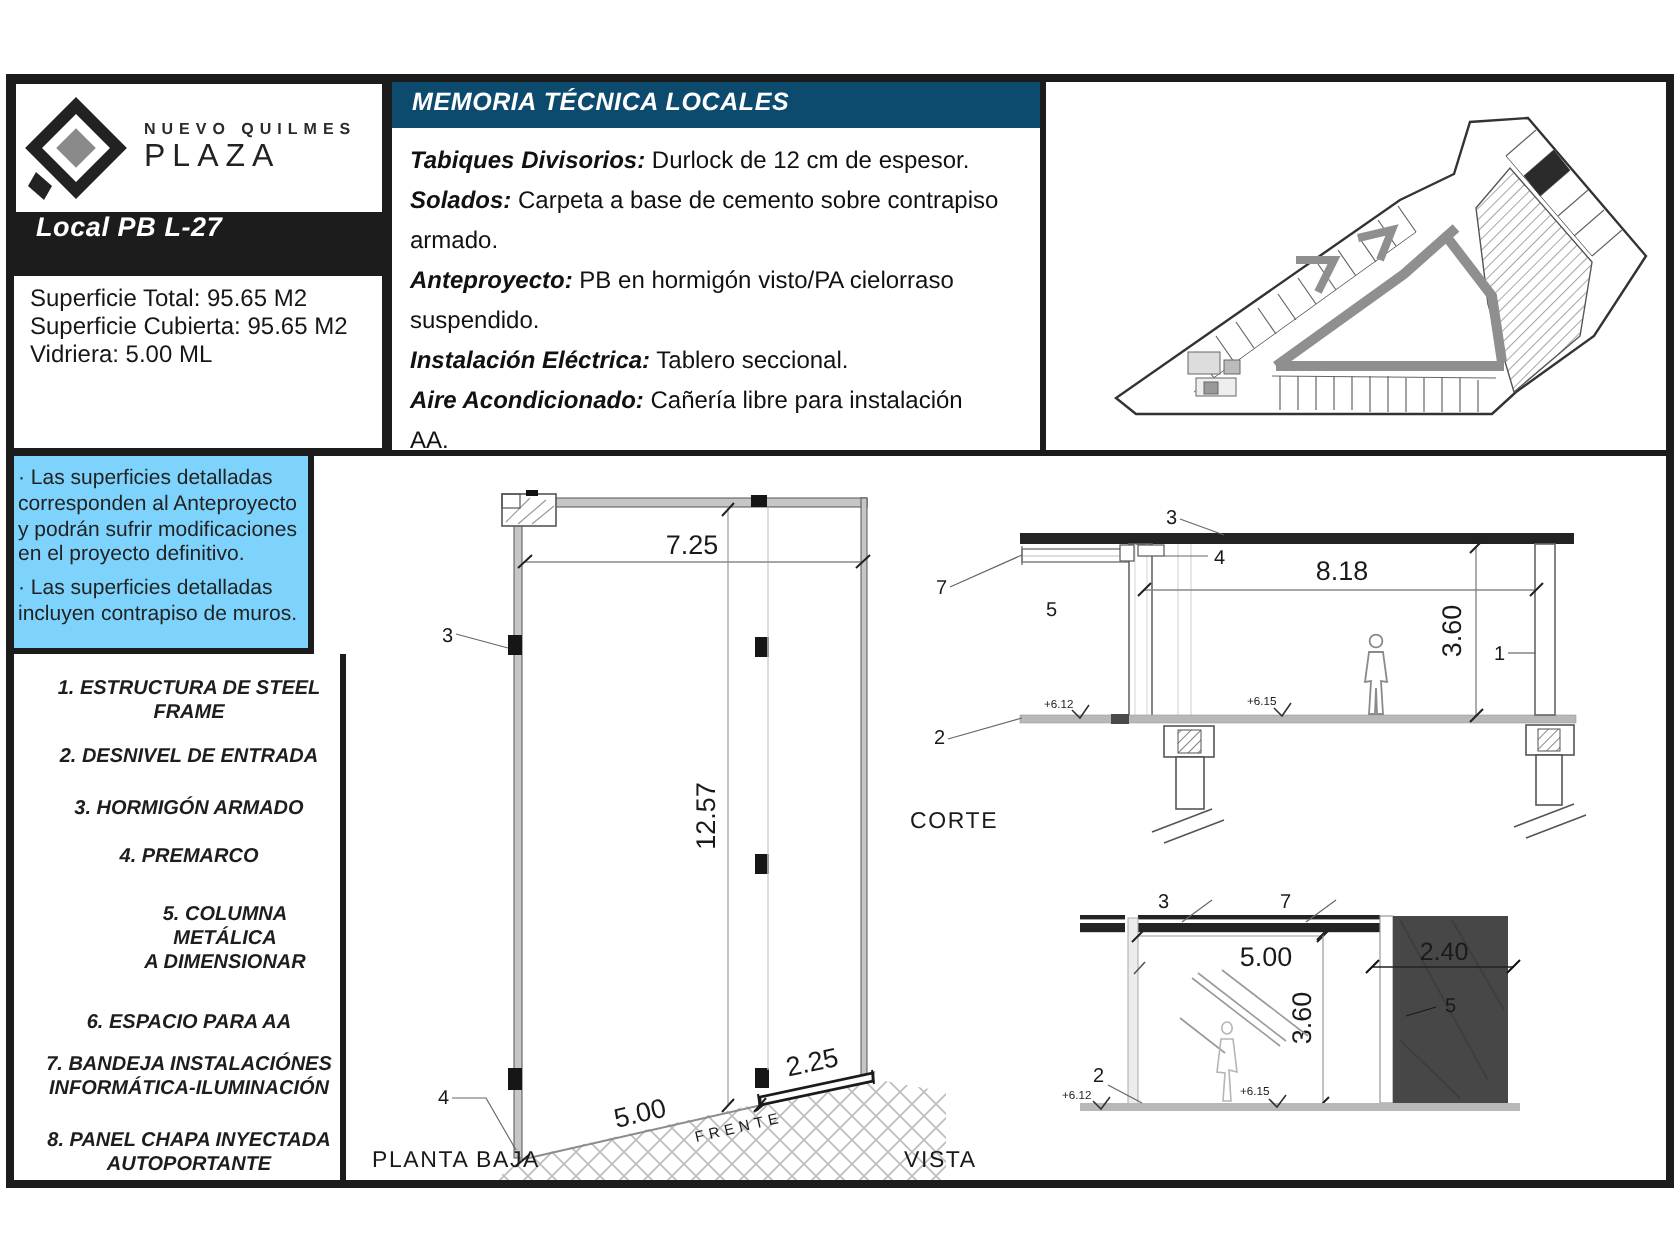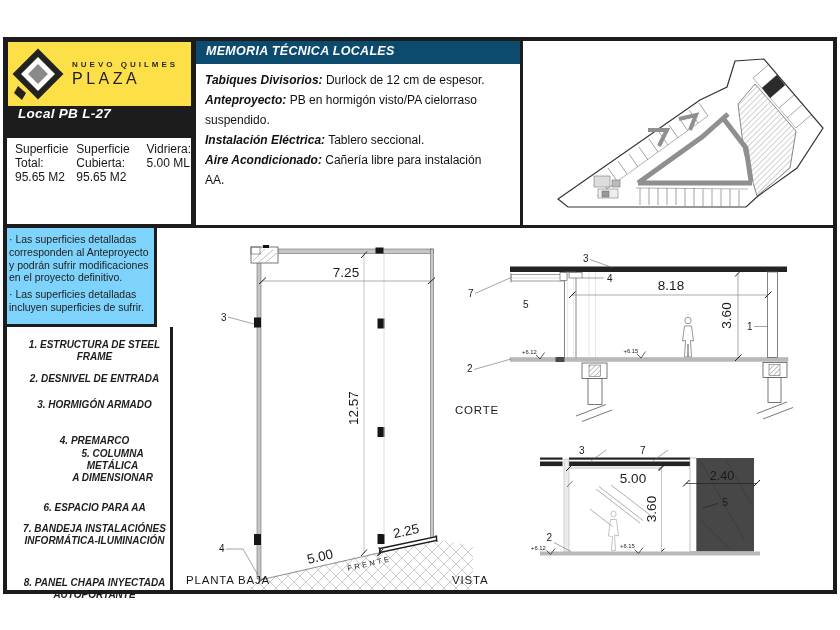--- a/index.html
+++ b/index.html
@@ -5,46 +5,46 @@
   html,body{margin:0;padding:0;background:#fff;}
   *{box-sizing:border-box;}
   .stage{position:relative;width:840px;height:630px;background:#fff;overflow:hidden;
          font-family:"Liberation Sans",sans-serif;color:#1a1a1a;}
   .abs{position:absolute;}
   
   .frame{left:3px;top:37px;width:834px;height:557px;border:4px solid #1c1c1c;pointer-events:none;z-index:5;}
   .hdiv{left:3px;top:225px;width:834px;height:3px;background:#1c1c1c;z-index:4;}
   
   .idblock{left:3px;top:37px;width:193px;height:191px;background:#1c1c1c;z-index:3;}
-  .logo-panel{position:absolute;left:5px;top:5px;width:183px;height:64px;background:#fde047;display:flex;align-items:center;}
+  .logo-panel{position:absolute;left:5px;top:5px;width:183px;height:64px;background:#ffffff;display:flex;align-items:center;}
   .brand{margin-left:6px;line-height:1;}
   .brand-top{font-size:8px;font-weight:bold;letter-spacing:3px;color:#2a2a2a;}
   .brand-bottom{font-size:16px;letter-spacing:3.5px;color:#222;margin-top:2px;font-weight:500;}
   .local-bar{position:absolute;left:0;top:69px;width:100%;height:40px;display:flex;align-items:flex-start;}
   .local-bar span{color:#fff;font-style:italic;font-weight:bold;font-size:13.5px;margin-left:15px;letter-spacing:.3px;}
   .stats-panel{position:absolute;left:3px;top:101px;width:185px;height:86px;background:#fff;
-               display:flex;flex-direction:row;justify-content:flex-start;padding:4px 0 4px 9px;}
+               display:flex;flex-direction:column;justify-content:flex-start;padding:4px 0 4px 9px;}
   .stats-panel div{font-size:12px;color:#161616;}
   
   .memoria{left:196px;top:37px;width:327px;height:191px;background:#fff;border-right:3px solid #1c1c1c;z-index:3;}
   .memoria-head{height:27px;background:#0c4a6e;display:flex;align-items:center;}
   .memoria-head span{color:#fff;font-style:italic;font-weight:bold;font-size:12.5px;margin-left:10px;letter-spacing:.3px;}
   .memoria-body{padding:6px 20px 0 9px;font-size:12px;line-height:20px;color:#111;}
   .memoria-body p{margin:0;}
   .memoria-body b{font-style:italic;}
   
   .notes{left:3px;top:228px;width:154px;height:99px;background:#7dd3fc;border-right:3px solid #1c1c1c;
          border-bottom:3px solid #1c1c1c;padding:5px 5px 12px 6px;font-size:10.5px;line-height:1.22;color:#222;z-index:3;}
   .notes div{margin-bottom:4px;}
   .legend{left:19px;top:327px;width:154px;height:265px;background:#fff;border-right:3px solid #1c1c1c;
           padding-top:10px;z-index:3;}
   .legend div{font-size:10px;font-style:italic;font-weight:600;color:#1d1d1d;text-align:center;
               white-space:pre-line;line-height:1.18;}
-  .lg1{margin-top:2px;} .lg2{margin-top:10px;} .lg3{margin-top:15px;} .lg4{margin-top:24px;}
-  .lg5{margin-top:1px;padding-left:36px;} .lg6{margin-top:19px;} .lg7{margin-top:9px;} .lg8{margin-top:30px;}
+  .lg1{margin-top:2px;} .lg2{margin-top:10px;} .lg3{margin-top:15px;} .lg4{margin-top:12px;}
+  .lg5{margin-top:17px;padding-left:36px;} .lg6{margin-top:19px;} .lg7{margin-top:9px;} .lg8{margin-top:14px;}
   svg{font-family:"Liberation Sans",sans-serif;}
   svg text{fill:#1a1a1a;}
   .dim{font-size:13.5px;font-weight:500;}
   .callout{font-size:10px;}
   .lvl{font-size:5.8px;}
   .dtitle{font-size:11.5px;letter-spacing:.8px;font-weight:500;}
 </style>
 </head>
 <body>
 
@@ -71,20 +71,21 @@
       <div>Vidriera: 5.00 ML</div>
     </div>
   </div>
 
   <div class="abs memoria">
     <div class="memoria-head">
       <span>MEMORIA TÉCNICA LOCALES</span>
     </div>
     <div class="memoria-body">
       <p><b>Tabiques Divisorios:</b><span> Durlock de 12 cm de espesor.</span></p>
+      <p><b>Solados:</b><span> Carpeta a base de cemento sobre contrapiso armado.</span></p>
       <p><b>Anteproyecto:</b><span> PB en hormigón visto/PA cielorraso suspendido.</span></p>
       <p><b>Instalación Eléctrica:</b><span> Tablero seccional.</span></p>
       <p><b>Aire Acondicionado:</b><span> Cañería libre para instalación AA.</span></p>
     </div>
   </div>
 
   <div class="abs" style="left:523px;top:37px;width:314px;height:191px;background:#fff;z-index:3;">
     <svg width="314" height="191" viewBox="523 37 314 191">
       <defs>
         <pattern id="ph-site" width="4" height="4" patternUnits="userSpaceOnUse" patternTransform="rotate(45)">
@@ -116,21 +117,21 @@
         <rect x="594" y="176" width="16" height="11" fill="#ddd"></rect>
         <rect x="598" y="189" width="20" height="9" fill="#eee"></rect>
         <rect x="602" y="191" width="7" height="6" fill="#999"></rect>
         <rect x="612" y="180" width="8" height="7" fill="#bbb"></rect>
       </g>
     </svg>
   </div>
 
   <div class="abs notes">
     <div>· Las superficies detalladas corresponden al Anteproyecto y podrán sufrir modificaciones en el proyecto definitivo.</div>
-    <div>· Las superficies detalladas incluyen superficies de sufrir.</div>
+    <div>· Las superficies detalladas incluyen contrapiso de muros.</div>
   </div>
 
   <div class="abs legend">
     <div class="lg1">1. ESTRUCTURA DE STEEL
 FRAME</div>
     <div class="lg2">2. DESNIVEL DE ENTRADA</div>
     <div class="lg3">3. HORMIGÓN ARMADO</div>
     <div class="lg4">4. PREMARCO</div>
     <div class="lg5">5. COLUMNA METÁLICA
 A DIMENSIONAR</div>

